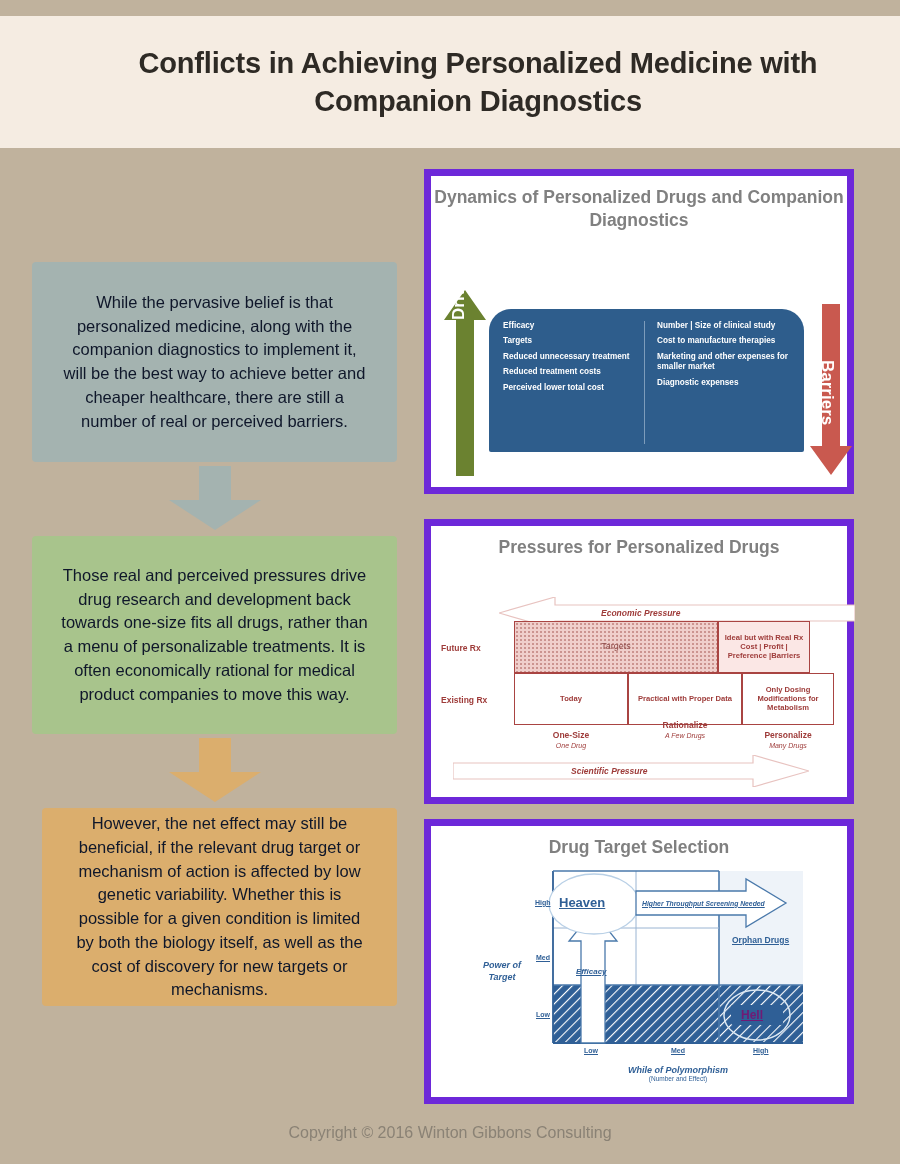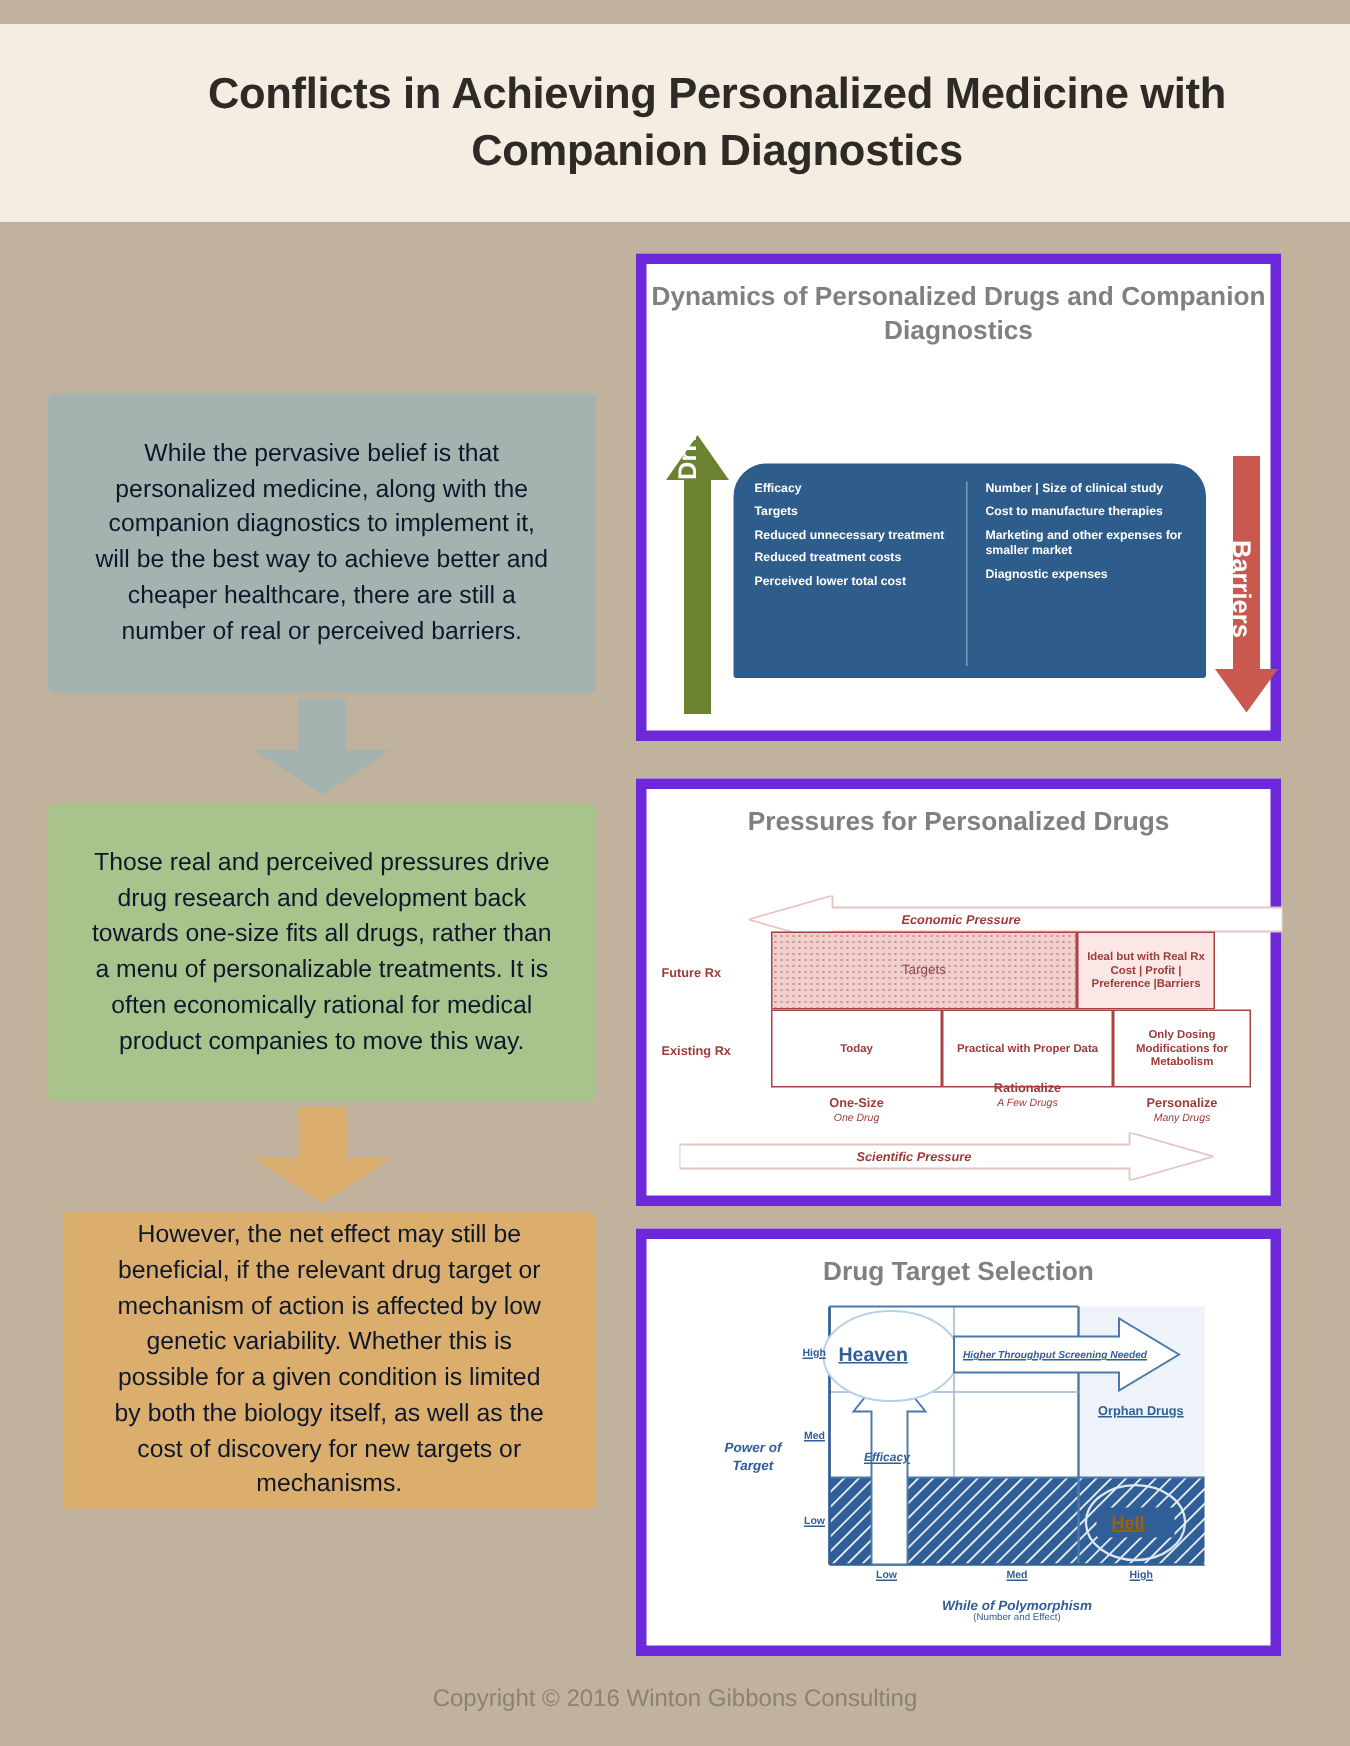--- a/index.html
+++ b/index.html
@@ -258,21 +258,21 @@
 
       <ellipse cx="163" cy="45" rx="45" ry="30" fill="#ffffff" stroke="#b9d0e6" stroke-width="1.3"></ellipse>
 
       <polygon points="205,32 315,32 315,20 355,44 315,68 315,56 205,56" fill="#ffffff" stroke="#4a79ab" stroke-width="1.3"></polygon>
 
       <ellipse cx="326" cy="156" rx="33" ry="25" fill="none" stroke="#dce8f3" stroke-width="1.5"></ellipse>
       <rect x="300" y="146" width="52" height="20" rx="2" fill="#2f5f96"></rect>
     </svg>
 
     <div class="tgt-txt" style="left:128px;top:36px;font-size:13px;color:#2f5f96;">Heaven</div>
-    <div class="tgt-txt" style="left:310px;top:149px;font-size:12px;color:#a16207;">Hell</div>
+    <div class="tgt-txt" style="left:310px;top:149px;font-size:12px;color:#701a75;">Hell</div>
     <div class="tgt-txt" style="left:301px;top:76px;font-size:8.5px;">Orphan Drugs</div>
     <div class="tgt-txt" style="left:211px;top:41px;font-size:6.8px;font-style:italic;">Higher Throughput Screening Needed</div>
     <div class="tgt-txt" style="left:145px;top:108px;font-size:8px;font-style:italic;">Efficacy</div>
 
     <div class="tgt-txt" style="left:104px;top:40px;">High</div>
     <div class="tgt-txt" style="left:105px;top:95px;">Med</div>
     <div class="tgt-txt" style="left:105px;top:152px;">Low</div>
     <div class="axis-title" style="left:42px;top:84px;width:58px;line-height:1.35;margin-top:16px;">Power of Target</div>
 
     <div class="tgt-txt" style="left:153px;top:188px;">Low</div>

